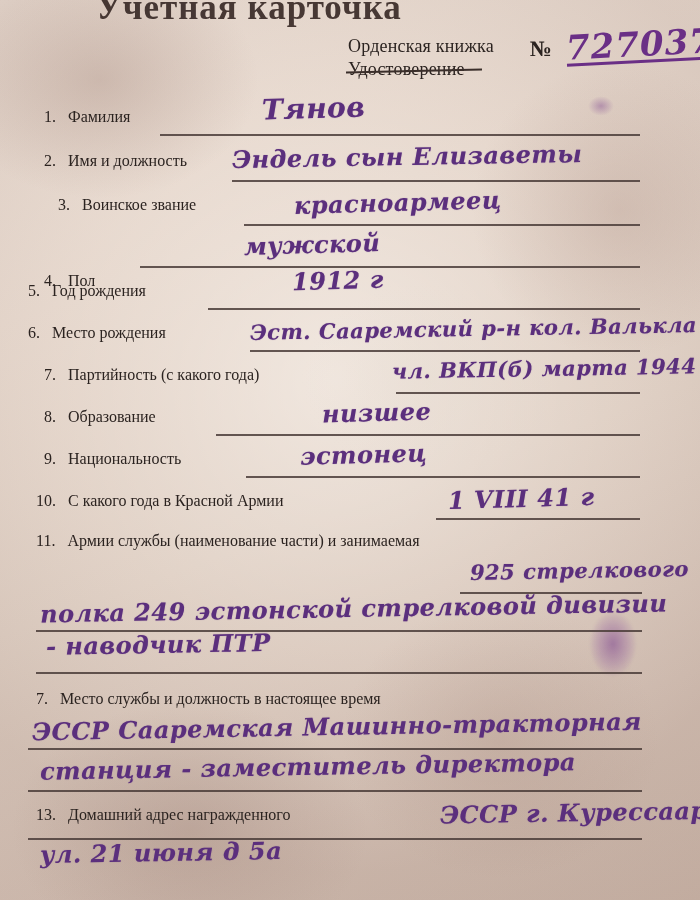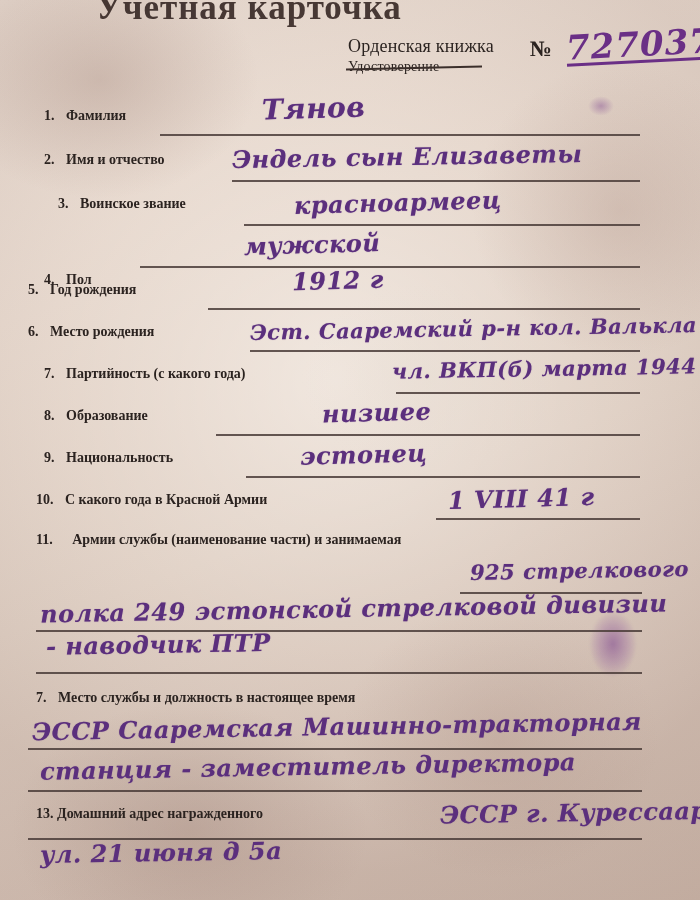--- a/index.html
+++ b/index.html
@@ -72,21 +72,21 @@
     width: 180px;
   }
   #hdr-line1 {
     position: relative;
     font-size: 18px;
     color: #2b2320;
     letter-spacing: 0.2px;
   }
   #hdr-line2 {
     position: relative;
-    font-size: 14px;
+    font-size: 18px;
     color: #2b2320;
     margin-top: 2px;
     letter-spacing: 0.2px;
   }
   #hdr-line2::after {
     
     content: "";
     position: absolute;
     left: -2px;
     top: 50%;
@@ -97,23 +97,22 @@
   }
   #num-label {
     position: absolute;
     left: 530px;
     top: 36px;
     font-size: 22px;
     font-weight: 700;
   }
 
   .field-label {
-    font-size: 14px;
+    font-size: 16px;
     line-height: 1.1;
-    font-weight: bold;
   }
 
   
   .rule {
     position: absolute;
     height: 1.5px;
     background: #4a3c38;
     opacity: 0.85;
   }
 
@@ -173,21 +172,21 @@
 
   <div class="printed field-label" style="left:44px; top:108px;">
     <span style="margin-right: 8px;">1.</span>
     <span>Фамилия</span>
   </div>
   <div class="rule" style="left:160px; top:134px; width:480px;"></div>
   <div class="hand big tilt" style="left:262px; top:92px;">Тянов</div>
 
   <div class="printed field-label" style="left:44px; top:152px;">
     <span style="margin-right: 8px;">2.</span>
-    <span>Имя и отчество</span>
+    <span>Имя и должность</span>
   </div>
   <div class="rule" style="left:232px; top:180px; width:408px;"></div>
   <div class="hand med tilt3" style="left:232px; top:142px;">Эндель сын Елизаветы</div>
 
   <div class="printed field-label" style="left:44px; top:196px;margin-left:14px;">
     <span style="margin-right: 8px;">3.</span>
     <span>Воинское звание</span>
   </div>
   <div class="rule" style="left:244px; top:224px; width:396px;"></div>
   <div class="hand med tilt" style="left:294px; top:188px;">красноармеец</div>
@@ -235,40 +234,40 @@
   <div class="hand med tilt" style="left:300px; top:440px;">эстонец</div>
 
   <div class="printed field-label" style="left:36px; top:492px;">
     <span style="margin-right: 8px;">10.</span>
     <span>С какого года в Красной Армии</span>
   </div>
   <div class="rule" style="left:436px; top:518px; width:204px;"></div>
   <div class="hand med tilt" style="left:448px; top:484px;">1 VIII 41 г</div>
 
   <div class="printed field-label" style="left:36px; top:532px;">
-    <span style="margin-right: 16px;">11.</span>
+    <span style="margin-right: 8px;">11.</span>
     <span>Армии службы (наименование части) и занимаемая</span>
   </div>
   <div class="rule" style="left:460px; top:592px; width:182px;"></div>
   <div class="rule" style="left:36px; top:630px; width:606px;"></div>
   <div class="rule" style="left:36px; top:672px; width:606px;"></div>
   <div class="hand sm tilt3" style="left:470px; top:558px;">925 стрелкового</div>
   <div class="hand med tilt3" style="left:40px; top:594px;">полка 249 эстонской стрелковой дивизии</div>
   <div class="hand med tilt3" style="left:46px; top:630px;">- наводчик ПТР</div>
 
   <div class="printed field-label" style="left:36px; top:690px;">
     <span style="margin-right: 8px;">7.</span>
     <span>Место службы и должность в настоящее время</span>
   </div>
   <div class="rule" style="left:28px; top:748px; width:614px;"></div>
   <div class="rule" style="left:28px; top:790px; width:614px;"></div>
   <div class="hand med tilt3" style="left:32px; top:712px;">ЭССР Сааремская Машинно-тракторная</div>
   <div class="hand med tilt3" style="left:40px; top:752px;">станция - заместитель директора</div>
 
   <div class="printed field-label" style="left:36px; top:806px;">
-    <span style="">13.</span>
+    <span style="margin-right: 8px;">13.</span>
     <span>Домашний адрес награжденного</span>
   </div>
   <div class="rule" style="left:28px; top:838px; width:614px;"></div>
   <div class="hand med tilt3" style="left:440px; top:798px;">ЭССР г. Курессааре</div>
   <div class="hand med tilt3" style="left:40px; top:838px;">ул. 21 июня д 5а</div>
 
 </div>
 
 </body></html>

